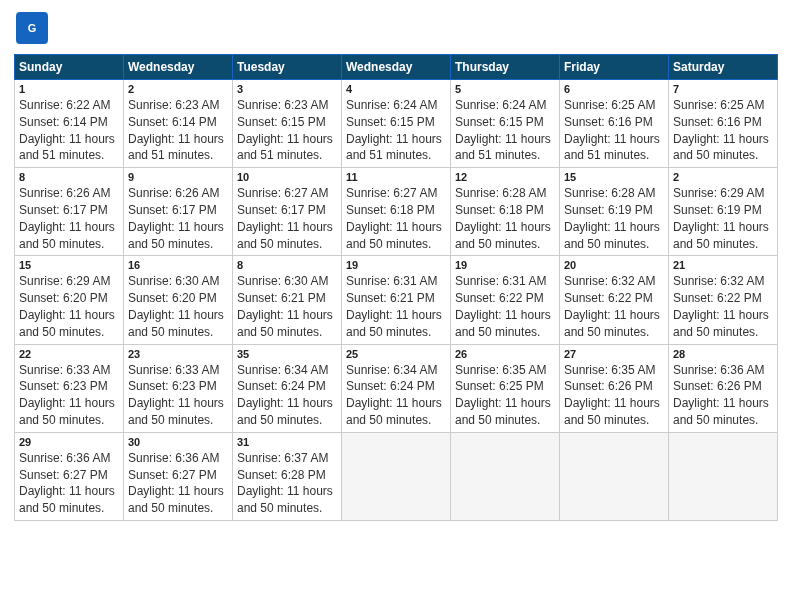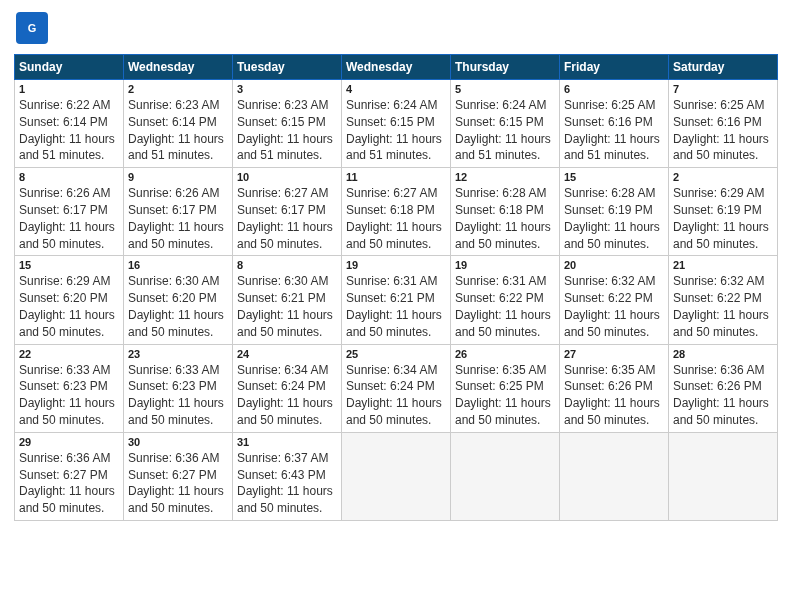--- a/index.html
+++ b/index.html
@@ -284,21 +284,21 @@
 and 50 minutes.</div>
           </td>
           <td>
             <span class="day-num">23</span>
             <div class="day-info" style="white-space: pre-line;">Sunrise: 6:33 AM
 Sunset: 6:23 PM
 Daylight: 11 hours
 and 50 minutes.</div>
           </td>
           <td>
-            <span class="day-num">24</span>
+            <span class="day-num">35</span>
             <div class="day-info" style="white-space: pre-line;">Sunrise: 6:34 AM
 Sunset: 6:24 PM
 Daylight: 11 hours
 and 50 minutes.</div>
           </td>
           <td>
             <span class="day-num">25</span>
             <div class="day-info" style="white-space: pre-line;">Sunrise: 6:34 AM
 Sunset: 6:24 PM
 Daylight: 11 hours
@@ -337,21 +337,21 @@
           <td>
             <span class="day-num">30</span>
             <div class="day-info" style="white-space: pre-line;">Sunrise: 6:36 AM
 Sunset: 6:27 PM
 Daylight: 11 hours
 and 50 minutes.</div>
           </td>
           <td>
             <span class="day-num">31</span>
             <div class="day-info" style="white-space: pre-line;">Sunrise: 6:37 AM
-Sunset: 6:43 PM
+Sunset: 6:28 PM
 Daylight: 11 hours
 and 50 minutes.</div>
           </td>
           <td class="empty"></td>
           <td class="empty"></td>
           <td class="empty"></td>
           <td class="empty"></td>
         </tr>
       </tbody>
   </table>

